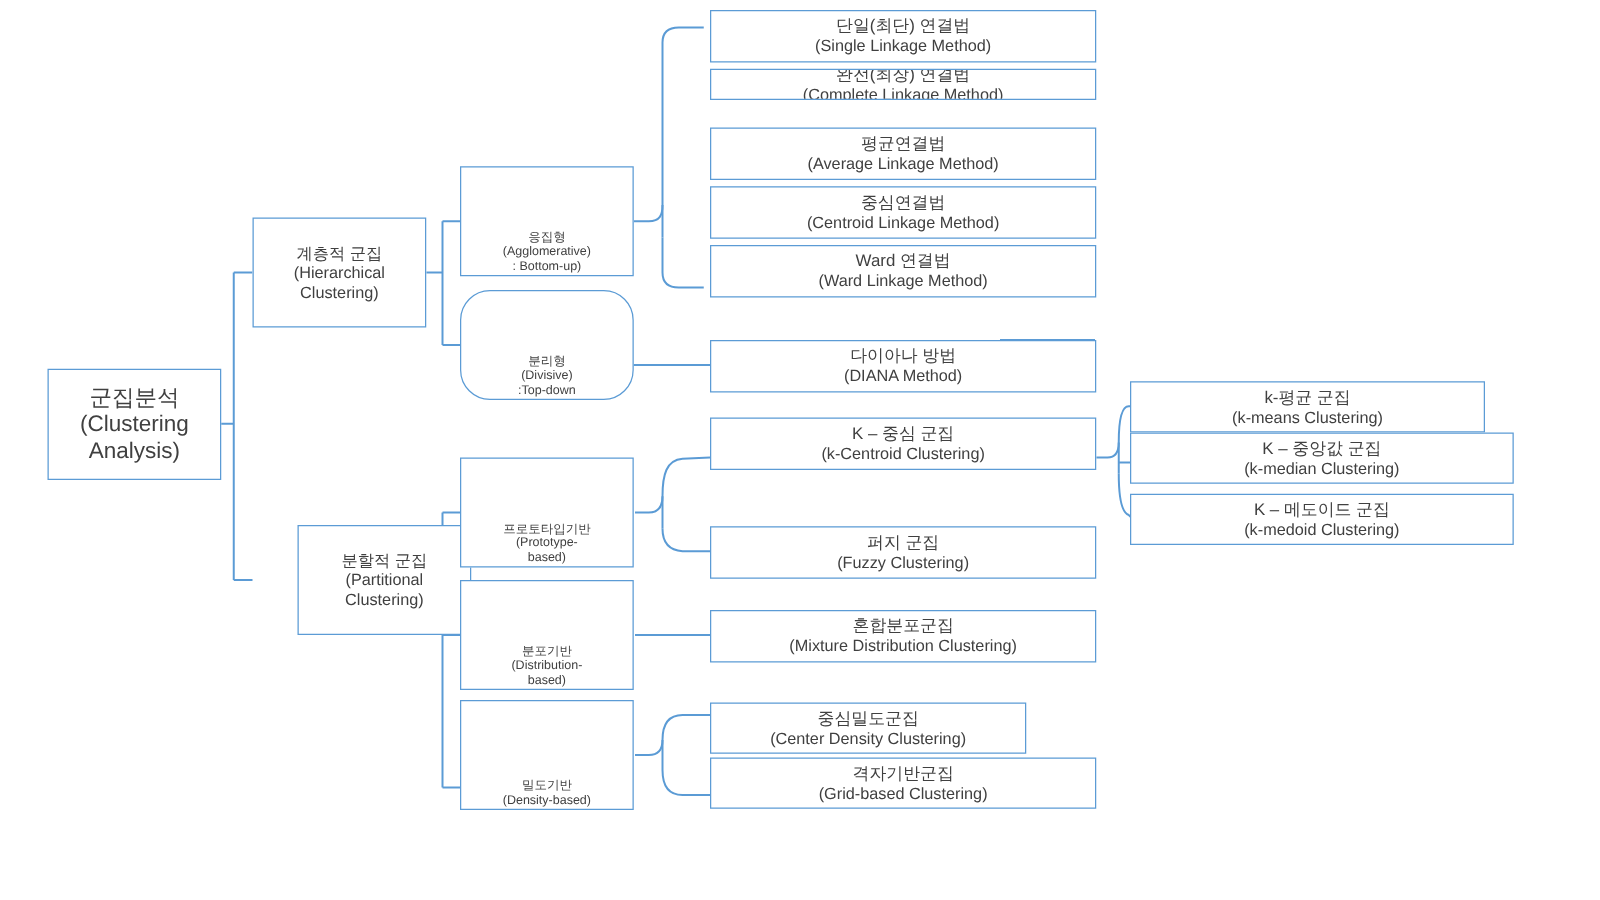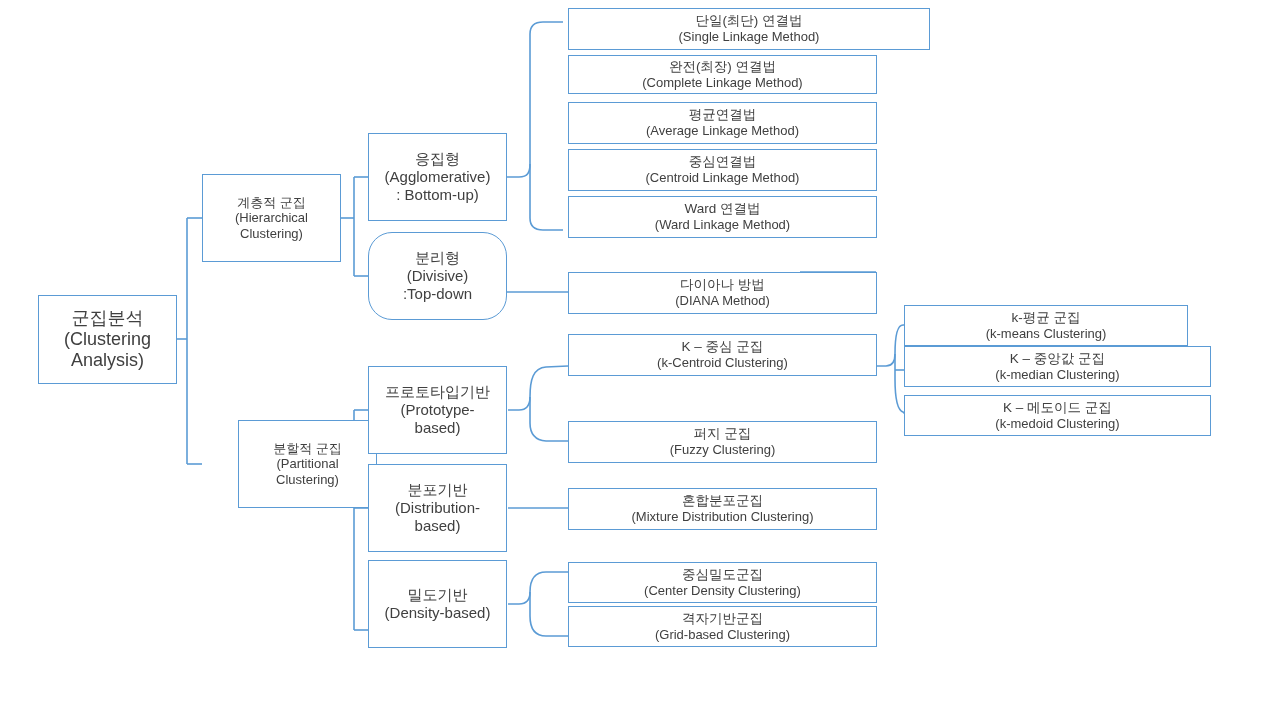--- a/index.html
+++ b/index.html
@@ -24,21 +24,21 @@
     align-items:center;
     justify-content:center;
     text-align:center;
     line-height:1.18;
     color:#404040;
     overflow:hidden;
   }
   .node .ln{display:block;white-space:nowrap;}
   .lvl1{font-size:18px;}
   .lvl2{font-size:13px;}
-  .lvl3{font-size:15px;}
+  .lvl3{font-size:10px;justify-content:flex-end;}
   .leaf{font-size:13px;}
   .leaf .ln:first-child{font-size:13.5px;}
 </style>
 </head>
 <body>
 
 <div id="canvas">
 
   <svg class="connectors" viewBox="0 0 1280 720" xmlns="http://www.w3.org/2000/svg">
     <g fill="none" stroke="#5B9BD5" stroke-width="1.6" stroke-linecap="butt" stroke-linejoin="miter">
@@ -148,26 +148,26 @@
     <span class="ln">분포기반</span>
     <span class="ln">(Distribution-</span>
     <span class="ln">based)</span>
   </div>
 
   <div class="node lvl3" style="left:368px;top:560px;width:139px;height:88px;">
     <span class="ln">밀도기반</span>
     <span class="ln">(Density-based)</span>
   </div>
 
-  <div class="node leaf" style="left:568px;top:8px;width:362px;height:42px;">
+  <div class="node leaf" style="left:568px;top:8px;width:309px;height:42px;">
     <span class="ln">단일(최단) 연결법</span>
     <span class="ln">(Single Linkage Method)</span>
   </div>
 
-  <div class="node leaf" style="left:568px;top:55px;width:309px;height:39px;">
+  <div class="node leaf" style="left:568px;top:55px;width:309px;height:25px;">
     <span class="ln">완전(최장) 연결법</span>
     <span class="ln">(Complete  Linkage Method)</span>
   </div>
 
   <div class="node leaf" style="left:568px;top:102px;width:309px;height:42px;">
     <span class="ln">평균연결법</span>
     <span class="ln">(Average Linkage Method)</span>
   </div>
 
   <div class="node leaf" style="left:568px;top:149px;width:309px;height:42px;">
@@ -208,21 +208,21 @@
   <div class="node leaf" style="left:904px;top:395px;width:307px;height:41px;">
     <span class="ln">K – 메도이드 군집</span>
     <span class="ln">(k-medoid Clustering)</span>
   </div>
 
   <div class="node leaf" style="left:568px;top:488px;width:309px;height:42px;">
     <span class="ln">혼합분포군집</span>
     <span class="ln">(Mixture Distribution  Clustering)</span>
   </div>
 
-  <div class="node leaf" style="left:568px;top:562px;width:309px;height:41px;">
+  <div class="node leaf" style="left:568px;top:562px;width:253px;height:41px;">
     <span class="ln">중심밀도군집</span>
     <span class="ln">(Center Density  Clustering)</span>
   </div>
 
   <div class="node leaf" style="left:568px;top:606px;width:309px;height:41px;">
     <span class="ln">격자기반군집</span>
     <span class="ln">(Grid-based Clustering)</span>
   </div>
 
 </div>

